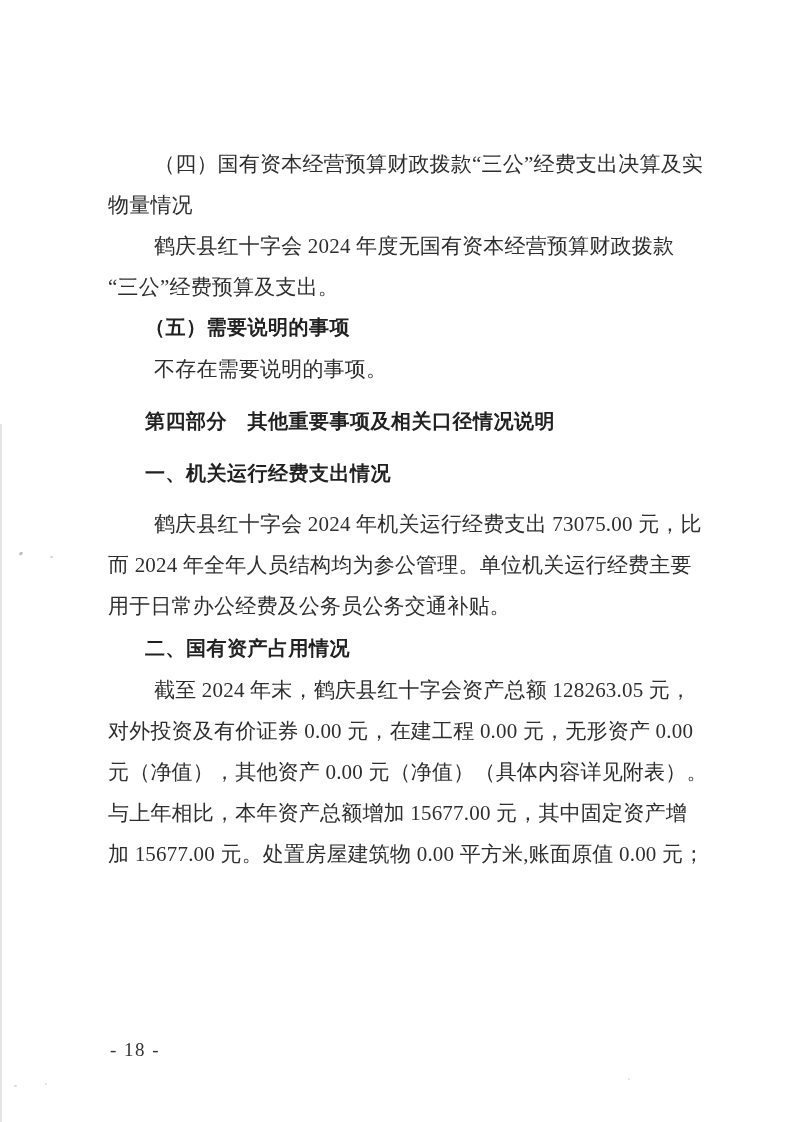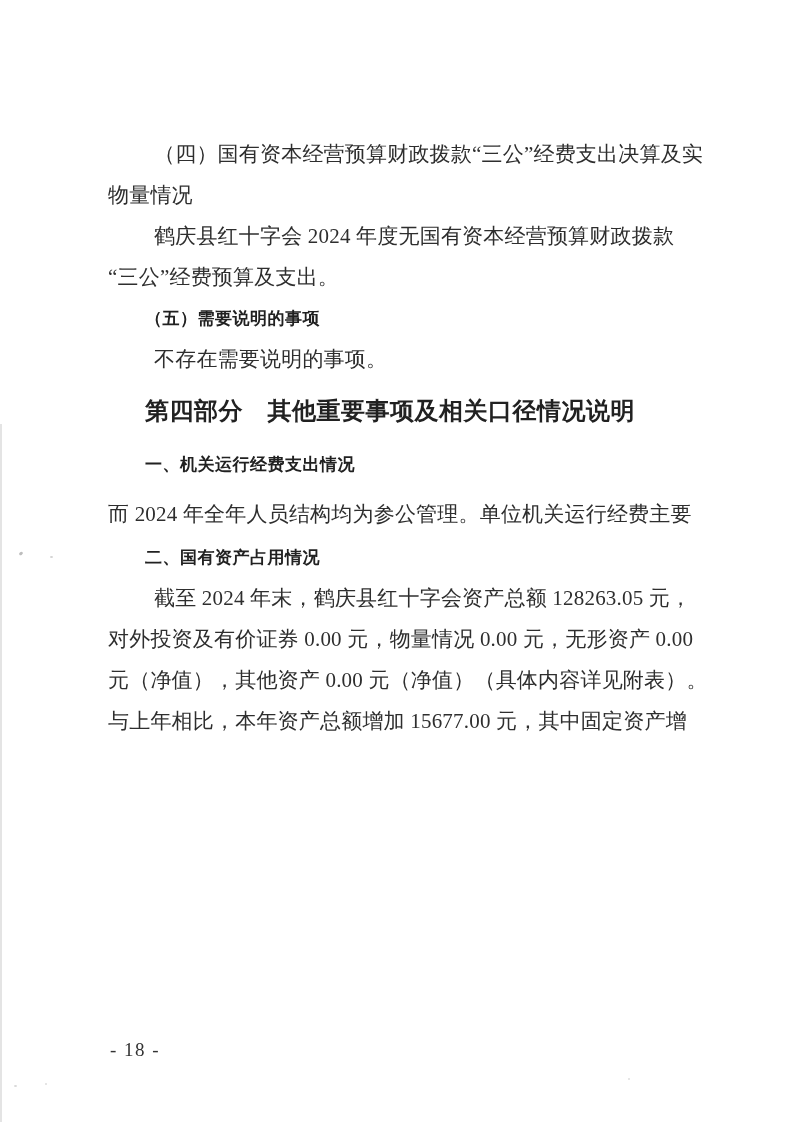--- a/index.html
+++ b/index.html
@@ -10,48 +10,48 @@
   .page {
     position: relative;
     width: 793px;
     height: 1122px;
     background: #ffffff;
     overflow: hidden;
   }
   .content {
     position: absolute;
     left: 108px;
-    top: 134px;
+    top: 144px;
     width: 606px;
   }
   .ln {
     font-family: "Liberation Serif", "DejaVu Serif", serif;
     font-size: 21px;
     line-height: 41px;
     color: #2e2e2e;
     white-space: nowrap;
     letter-spacing: 0.2px;
   }
   .first {
     text-indent: 46px;
   }
   .h2 {
-    font-family: Liberation Serif, serif;
+    font-family: Liberation Mono, monospace;
     font-weight: 700;
-    font-size: 17px;
+    font-size: 20px;
     line-height: 41px;
     color: #212121;
     text-indent: 37px;
     letter-spacing: 0.5px;
     white-space: nowrap;
   }
   .h1 {
     font-family: "Liberation Sans", "DejaVu Sans", sans-serif;
     font-weight: 700;
-    font-size: 24px;
+    font-size: 20px;
     line-height: 50px;
     color: #212121;
     text-indent: 37px;
     letter-spacing: 0.5px;
     white-space: nowrap;
     margin: 6px 0 4px 0;
   }
   .h2-spaced {
     margin: 8px 0 9px 0;
   }
@@ -115,29 +115,32 @@
 
     <section>
       <div class="ln first">不存在需要说明的事项。</div>
     </section>
 
     <div class="h1">第四部分　其他重要事项及相关口径情况说明</div>
 
     <div class="h2 h2-spaced">一、机关运行经费支出情况</div>
 
     <section>
+      <div class="ln first">鹤庆县红十字会 2024 年机关运行经费支出 73075.00 元，比</div>
       <div class="ln">而 2024 年全年人员结构均为参公管理。单位机关运行经费主要</div>
+      <div class="ln">用于日常办公经费及公务员公务交通补贴。</div>
     </section>
 
     <div class="h2 h2-tight">二、国有资产占用情况</div>
 
     <section>
       <div class="ln first">截至 2024 年末，鹤庆县红十字会资产总额 128263.05 元，</div>
-      <div class="ln">对外投资及有价证券 0.00 元，物量情况 0.00 元，无形资产 0.00</div>
+      <div class="ln">对外投资及有价证券 0.00 元，在建工程 0.00 元，无形资产 0.00</div>
       <div class="ln">元（净值），其他资产 0.00 元（净值）（具体内容详见附表）。</div>
       <div class="ln">与上年相比，本年资产总额增加 15677.00 元，其中固定资产增</div>
+      <div class="ln">加 15677.00 元。处置房屋建筑物 0.00 平方米,账面原值 0.00 元；</div>
     </section>
 
   </main>
 
   <div class="page-number">- 18 -</div>
 
 </div>
 
 </body></html>

